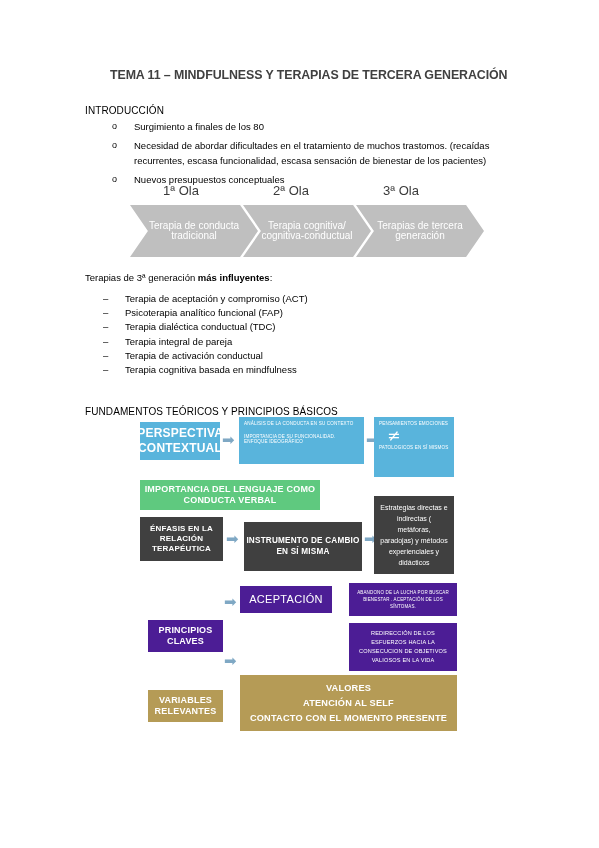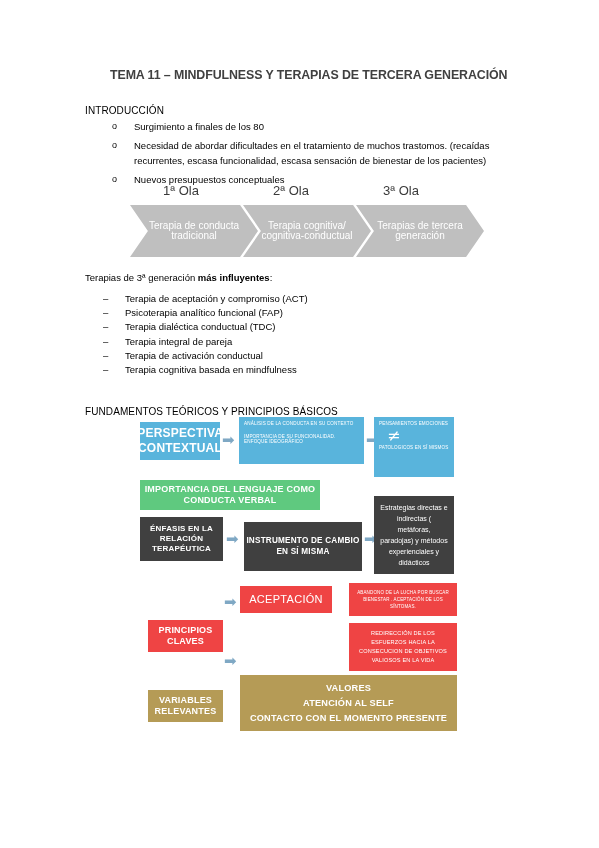--- a/index.html
+++ b/index.html
@@ -135,21 +135,21 @@
     display: flex;
     align-items: center;
     justify-content: center;
     text-align: center;
     color: #ffffff;
     line-height: 1.25;
   }
   .blue  { background: #59B4DC; }
   .green { background: #5FC97F; }
   .purple{ background: #404040; }
-  .lgreen{ background: #ef4444; }
+  .lgreen{ background: #4c1d95; }
   .gold  { background: #B59B56; }
 
   .arrow {
     position: absolute;
     width: 15px;
     height: 13px;
     color: #7FA8C4;
     font-size: 15px;
     line-height: 13px;
     font-family: "DejaVu Sans", sans-serif;

